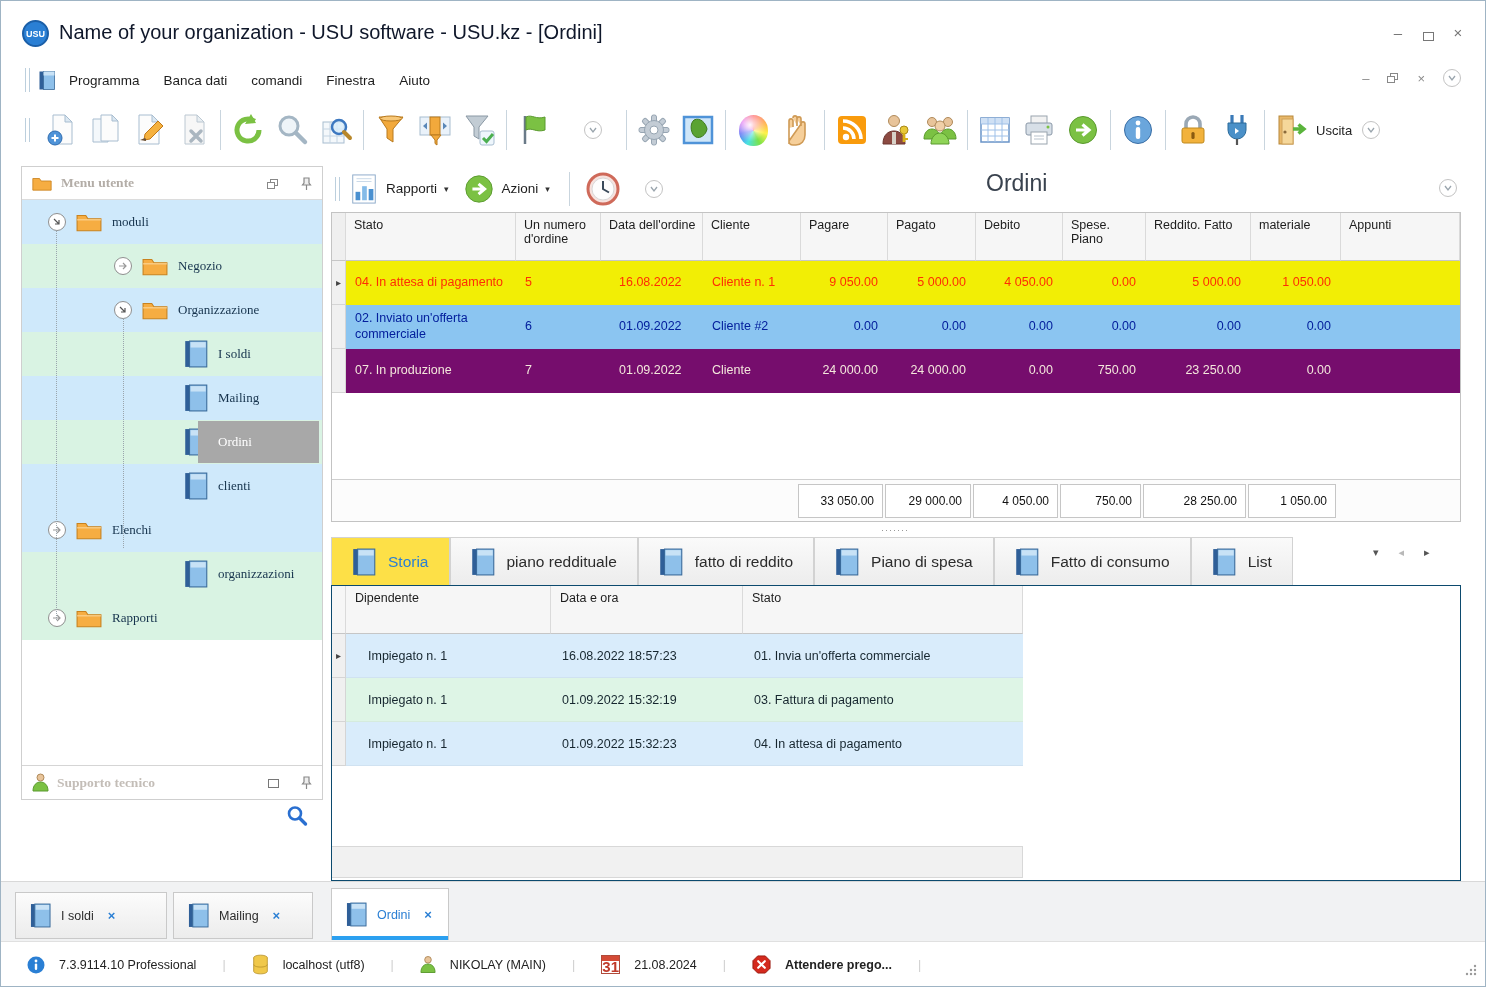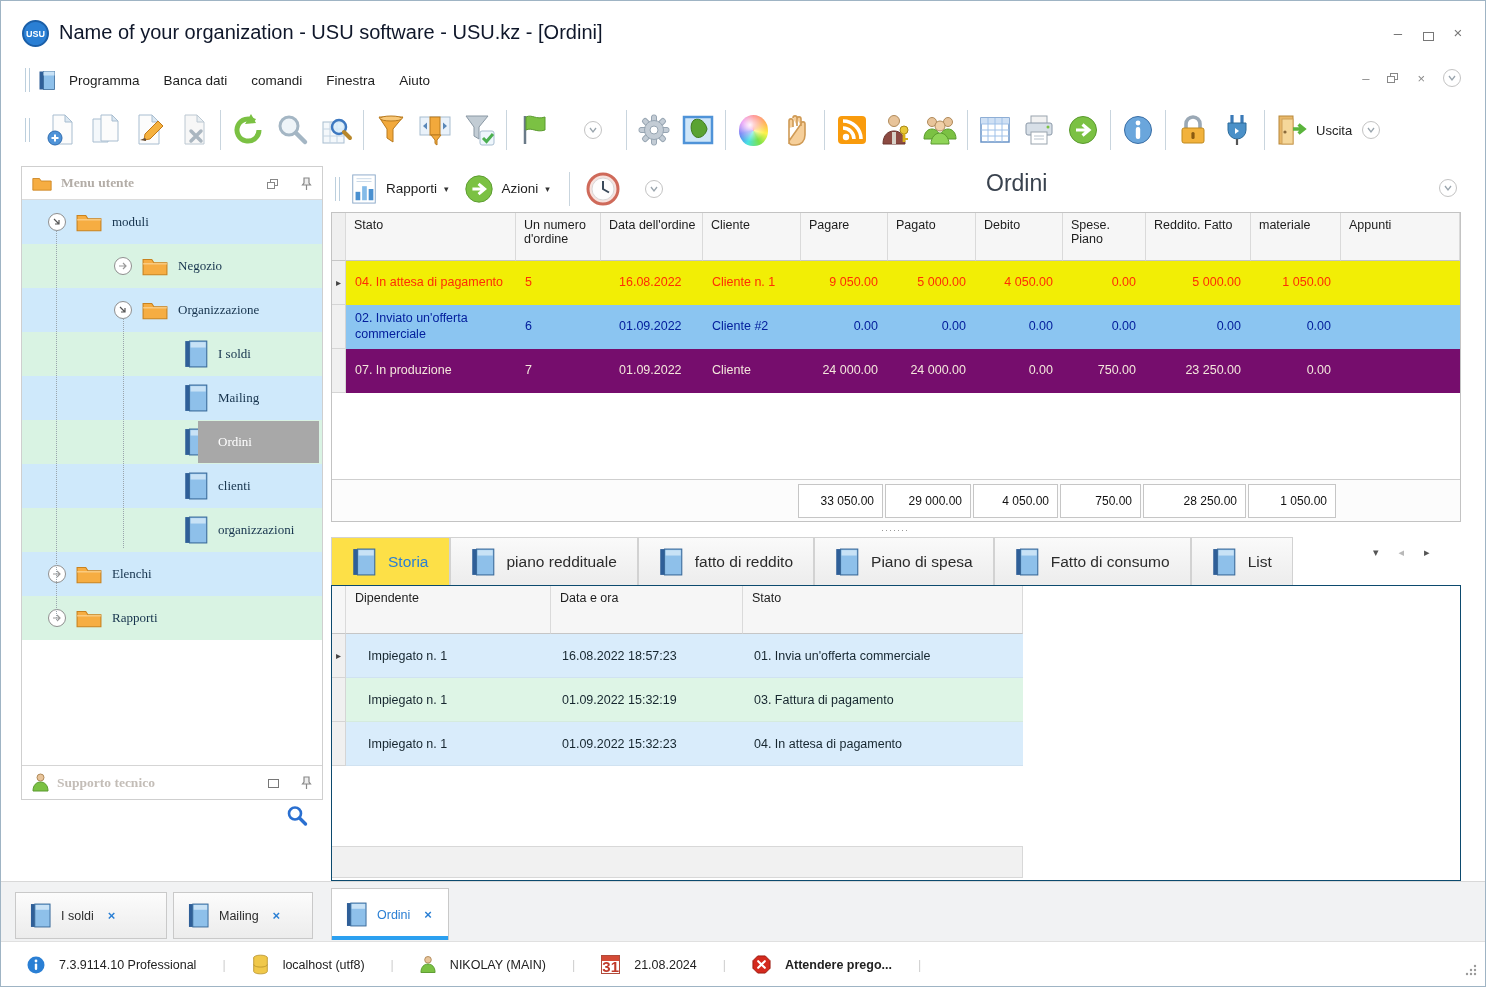--- a/index.html
+++ b/index.html
@@ -423,39 +423,39 @@
         <span class="tlabel">Ordini</span>
       </div>
       <div class="trow blue lvl2">
         <svg class="t-ico" width="24" height="28" viewBox="0 0 22 26">
             <rect x="1" y="1" width="6" height="24" fill="#2f5f98"></rect>
             <rect x="5" y="1" width="16" height="24" fill="#8ec0ea" stroke="#3a6a9a"></rect>
             <rect x="6" y="2" width="14" height="5" fill="#c8e2f6"></rect>
           </svg>
         <span class="tlabel">clienti</span>
       </div>
-      <div class="trow green lvl2">
-        <svg class="t-ico" width="24" height="28" viewBox="0 0 22 26">
-            <rect x="1" y="1" width="6" height="24" fill="#2f5f98"></rect>
-            <rect x="5" y="1" width="16" height="24" fill="#8ec0ea" stroke="#3a6a9a"></rect>
-            <rect x="6" y="2" width="14" height="5" fill="#c8e2f6"></rect>
-          </svg>
-        <span class="tlabel">organizzazioni</span>
-      </div>
       <div class="trow blue lvl0">
         <span class="expander">
             <svg width="10" height="10" viewBox="0 0 10 10">
               <path d="M1 5h7M5 2l3 3-3 3" stroke="#999" fill="none" stroke-width="1.2"></path>
             </svg>
           </span>
         <svg class="t-ico" width="26" height="20" viewBox="0 0 24 18">
             <path d="M1 3h8l2 3h12v11H1z" fill="#f6ad42" stroke="#c9821e"></path>
             <path d="M1 7h22" stroke="#fcd79a"></path>
           </svg>
         <span class="tlabel">Elenchi</span>
+      </div>
+      <div class="trow green lvl2">
+        <svg class="t-ico" width="24" height="28" viewBox="0 0 22 26">
+            <rect x="1" y="1" width="6" height="24" fill="#2f5f98"></rect>
+            <rect x="5" y="1" width="16" height="24" fill="#8ec0ea" stroke="#3a6a9a"></rect>
+            <rect x="6" y="2" width="14" height="5" fill="#c8e2f6"></rect>
+          </svg>
+        <span class="tlabel">organizzazioni</span>
       </div>
       <div class="trow green lvl0">
         <span class="expander">
             <svg width="10" height="10" viewBox="0 0 10 10">
               <path d="M1 5h7M5 2l3 3-3 3" stroke="#999" fill="none" stroke-width="1.2"></path>
             </svg>
           </span>
         <svg class="t-ico" width="26" height="20" viewBox="0 0 24 18">
             <path d="M1 3h8l2 3h12v11H1z" fill="#f6ad42" stroke="#c9821e"></path>
             <path d="M1 7h22" stroke="#fcd79a"></path>

